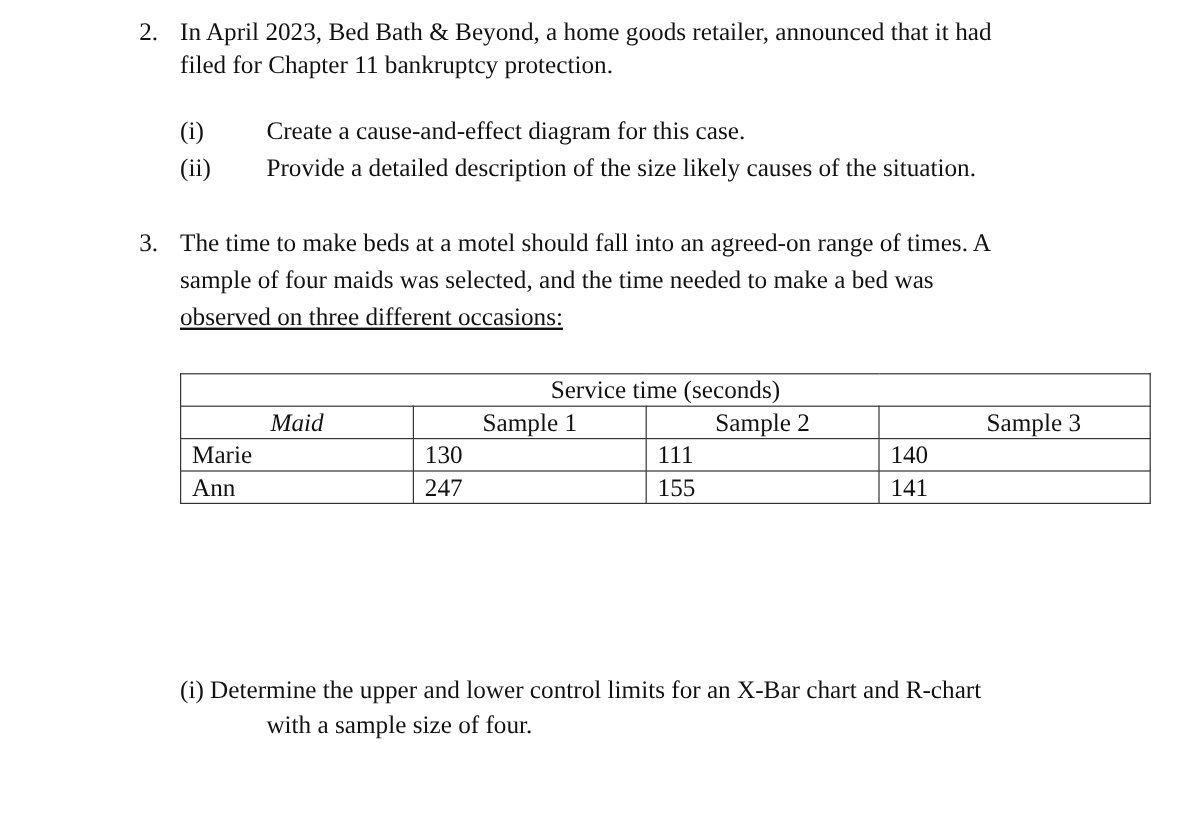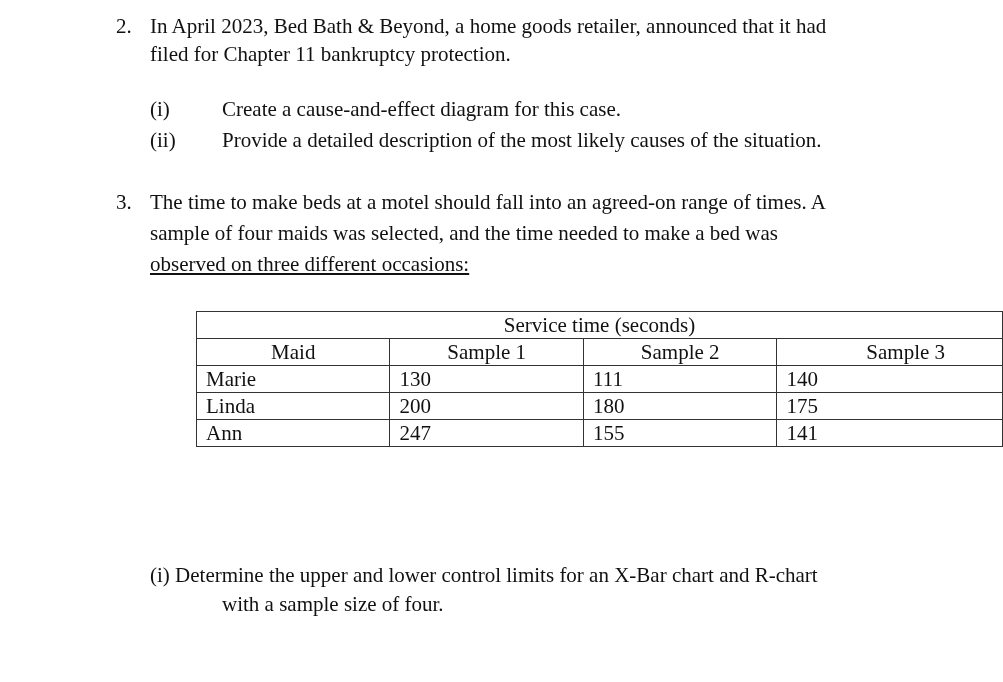--- a/index.html
+++ b/index.html
@@ -1,63 +1,57 @@
 <!DOCTYPE html>
 <html><head>
 <meta charset="utf-8">
 <style>
   html, body { margin:0; padding:0; background:#ffffff; }
   body { width:1003px; height:682px; position:relative; overflow:hidden;
          font-family:"Liberation Serif", "DejaVu Serif", serif; color:#111; font-size:21px; }
   .abs { position:absolute; white-space:nowrap; }
   .num { position:absolute; }
   table.svc { position:absolute; left:150px; top:311px; border-collapse:collapse;
-              font-family:"Liberation Serif", serif; font-size:21px;margin-left:46px; }
+              font-family:"Liberation Serif", serif; font-size:21px; }
   table.svc td { border:1.5px solid #333; height:26px; padding:0 0 0 9px; line-height:26px; }
   table.svc td.c { text-align:center; padding:0; }
 </style>
 </head>
 <body>
 
 <div class="num" style="left:116px;top:14px;">2.</div>
 <div class="abs" style="left:150px;top:14px;">In April 2023, Bed Bath &amp; Beyond, a home goods retailer, announced that it had</div>
 <div class="abs" style="left:150px;top:42px;">filed for Chapter 11 bankruptcy protection.</div>
 
 <div class="abs" style="left:150px;top:97px;">(i)</div>
 <div class="abs" style="left:222px;top:97px;">Create a cause-and-effect diagram for this case.</div>
 <div class="abs" style="left:150px;top:128px;">(ii)</div>
-<div class="abs" style="left:222px;top:128px;">Provide a detailed description of the most likely causes of the situation.</div>
+<div class="abs" style="left:222px;top:128px;">Provide a detailed description of the size likely causes of the situation.</div>
 
 <div class="num" style="left:116px;top:190px;">3.</div>
 <div class="abs" style="left:150px;top:190px;">The time to make beds at a motel should fall into an agreed-on range of times. A</div>
 <div class="abs" style="left:150px;top:221px;">sample of four maids was selected, and the time needed to make a bed was</div>
 <div class="abs" style="left:150px;top:252px;text-decoration:underline;">observed on three different occasions:</div>
 
 <table class="svc">
   <tbody>
       <tr>
     <td class="c" colspan="4" style="width:772px;">Service time (seconds)</td>
   </tr>
   <tr>
-    <td class="c" style="width:193px;">Maid</td>
+    <td class="c" style="width:193px;font-style:italic;">Maid</td>
     <td class="c" style="width:193px;">Sample 1</td>
     <td class="c" style="width:193px;">Sample 2</td>
     <td class="c" style="width:193px;padding-left:32px;">Sample 3</td>
   </tr>
   <tr>
     <td>Marie</td>
     <td>130</td>
     <td>111</td>
     <td>140</td>
-  </tr>
-  <tr>
-    <td>Linda</td>
-    <td>200</td>
-    <td>180</td>
-    <td>175</td>
   </tr>
   <tr>
     <td>Ann</td>
     <td>247</td>
     <td>155</td>
     <td>141</td>
   </tr>
 </tbody>
   </table>
 

